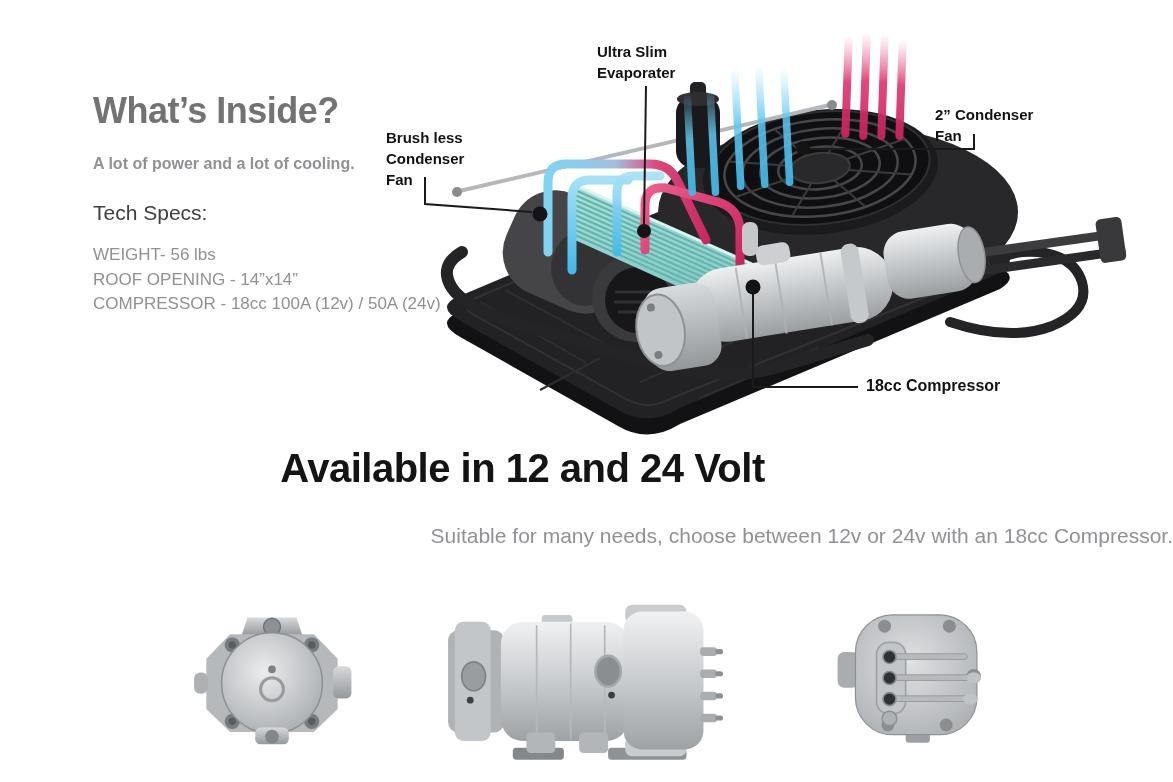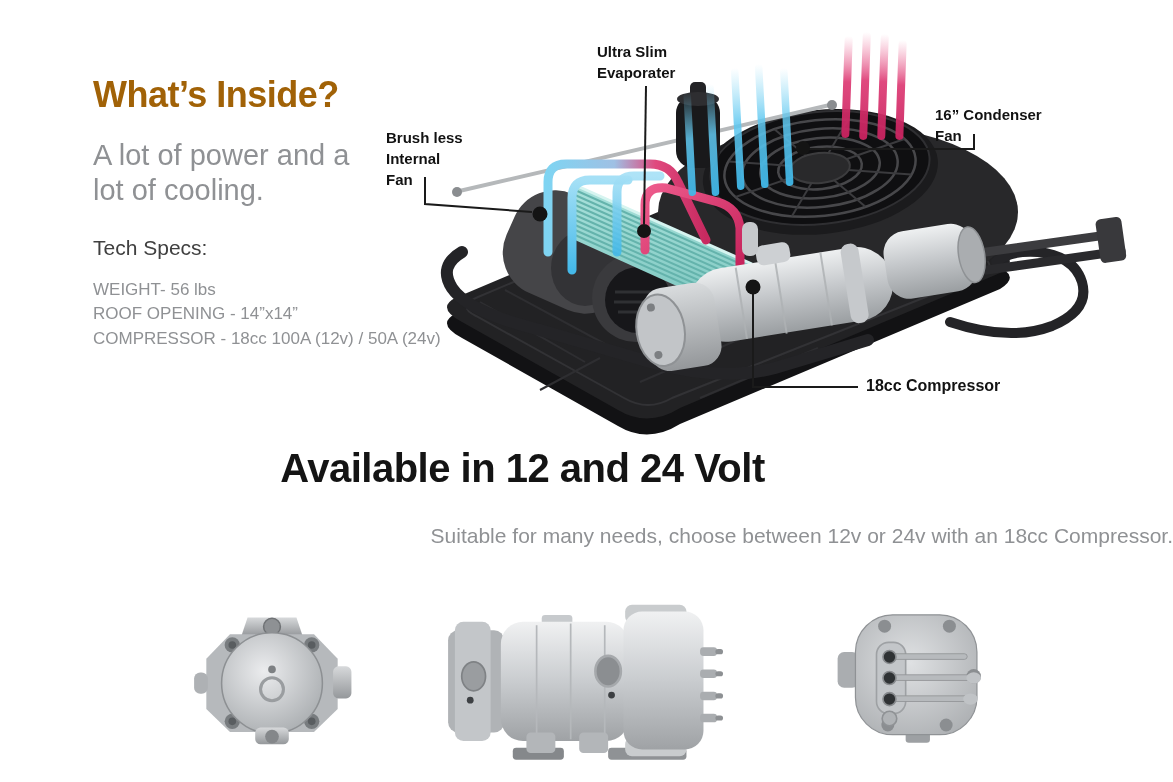--- a/index.html
+++ b/index.html
@@ -1,22 +1,22 @@
 <!DOCTYPE html>
 <html><head>
 <meta charset="utf-8">
 <style>
   * { margin:0; padding:0; box-sizing:border-box; }
   html,body { background:#ffffff; }
   body { width:1173px; height:782px; font-family:"Liberation Sans", sans-serif; position:relative; overflow:hidden; }
   #canvas { position:absolute; inset:0; width:1173px; height:782px; background:#ffffff; }
 
   .hero-left { position:absolute; left:93px; top:74px; width:300px; }
-  .page-title { font-size:36px; font-weight:700; letter-spacing:-0.5px; color:#a16207; }
-  .hero-sub { margin-top:22px; width:268px; font-size:29px; line-height:1.2; color:#8f9194; }
+  .page-title { font-size:36px; font-weight:700; letter-spacing:-0.5px; color:#737373;margin-top:16px; }
+  .hero-sub { margin-top:22px; width:268px; font-size:16px; line-height:1.2; color:#8f9194;font-weight:bold; }
   .tech-label { margin-top:28px; font-size:21px; color:#404040; }
   .spec-list { margin-top:18px; font-size:17px; line-height:24.5px; color:#8f9194; white-space:nowrap; }
 
   .hero-svg { position:absolute; left:0; top:0; width:1173px; height:460px; }
 
   .callout { position:absolute; font-size:15px; font-weight:700; color:#121212; line-height:21px; white-space:nowrap; }
   .callout-evaporator { left:597px; top:41px; }
   .callout-internal-fan { left:386px; top:127px; }
   .callout-condenser { left:935px; top:104px; }
   .callout-compressor { left:866px; top:375px; font-size:16px; }
@@ -217,25 +217,25 @@
       <div>COMPRESSOR - 18cc 100A (12v) / 50A (24v)</div>
     </div>
   </div>
 
   <div class="callout callout-evaporator">
     <div>Ultra Slim</div>
     <div>Evaporater</div>
   </div>
   <div class="callout callout-internal-fan">
     <div>Brush less</div>
-    <div>Internal</div>
+    <div>Condenser</div>
     <div>Fan</div>
   </div>
   <div class="callout callout-condenser">
-    <div>16” Condenser</div>
+    <div>2” Condenser</div>
     <div>Fan</div>
   </div>
   <div class="callout callout-compressor">
     <div>18cc Compressor</div>
   </div>
 
   <div class="available-title">Available in 12 and 24 Volt</div>
   <div class="available-sub">Suitable for many needs, choose between 12v or 24v with an 18cc Compressor.</div>
 
   <svg class="figure figure-front" viewBox="0 0 220 185" aria-hidden="true">

